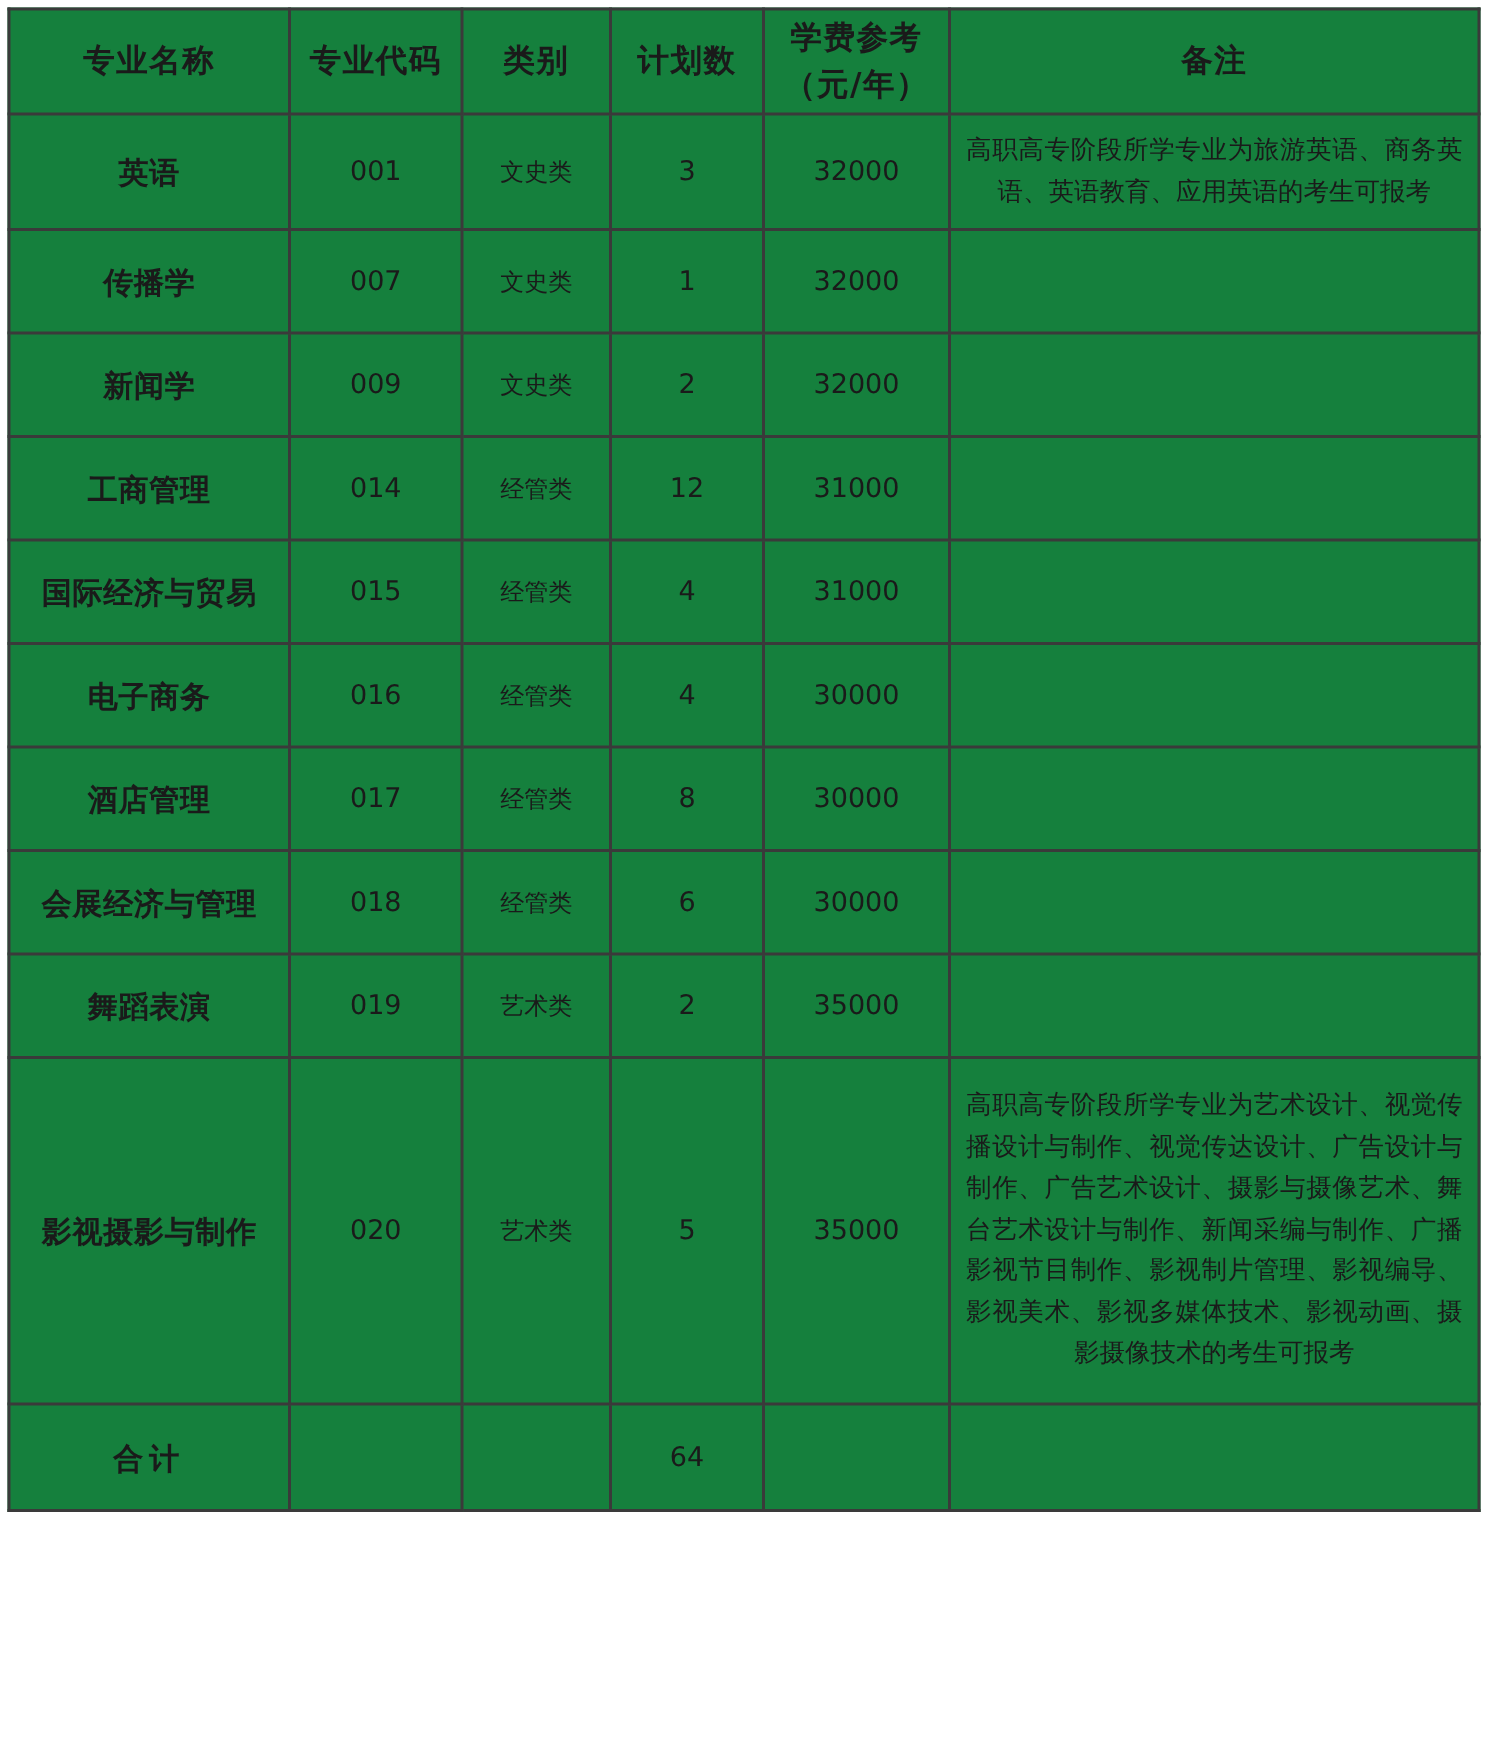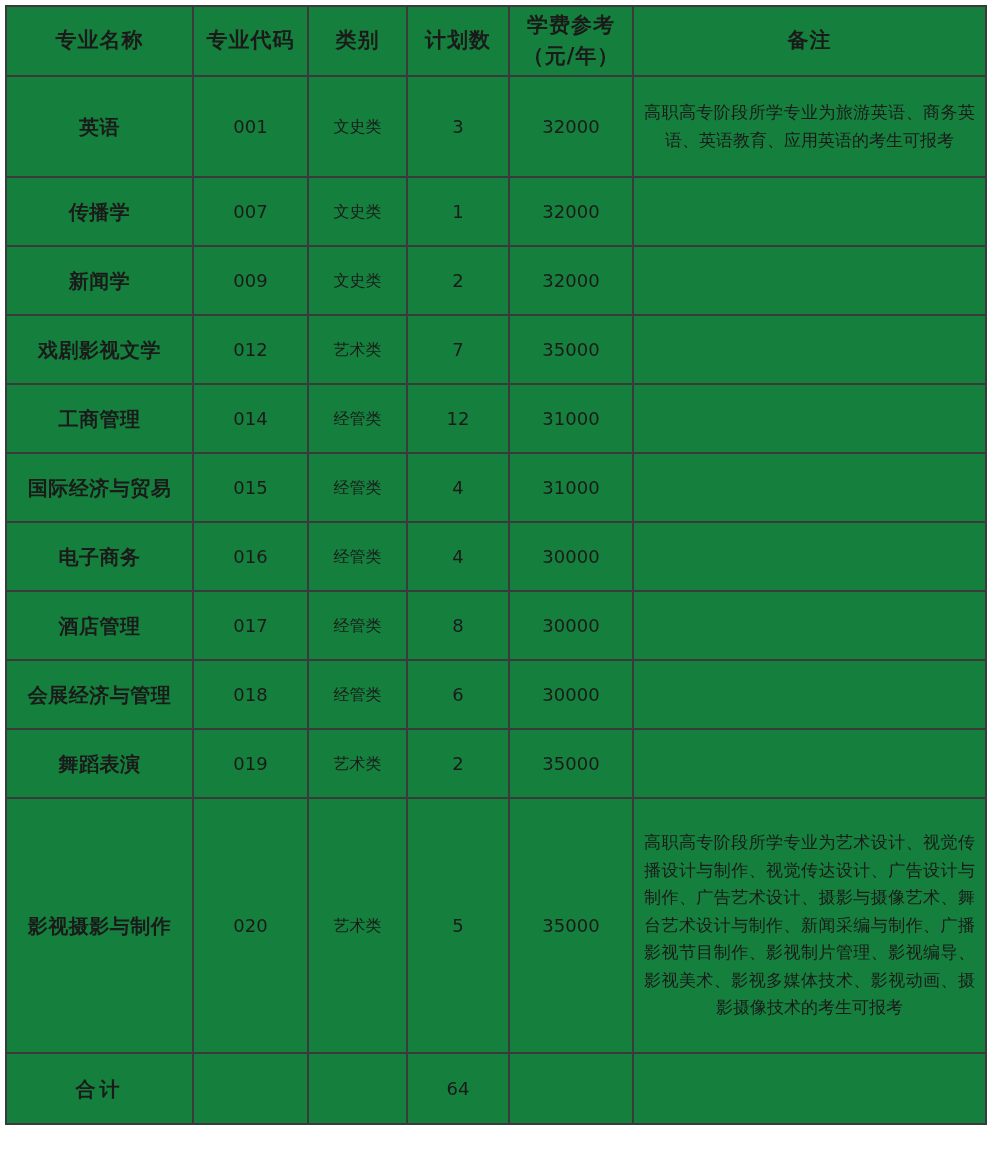--- a/index.html
+++ b/index.html
@@ -68,21 +68,21 @@
   }
   table.plan-table tbody td.cell-cat {
     font-size: 16px;
   }
   table.plan-table tbody td.cell-remark {
     font-size: 17px;
     text-align: justify;
     text-align-last: center;
     text-justify: inter-ideograph;
     vertical-align: middle;
-    padding: 16px 10px;
+    padding: 4px 10px;
     line-height: 1.62;
   }
   table.plan-table tbody td.cell-remark.empty-remark {
     padding: 0;
   }
   table.plan-table tbody tr.row-tall td {
     height: 221px;
     margin-left: 21px;
   }
   table.plan-table tbody tr.row-total td {
@@ -137,28 +137,20 @@
         </tr>
         <tr>
           <td class="cell-major">新闻学</td>
           <td class="cell-code">009</td>
           <td class="cell-cat">文史类</td>
           <td class="cell-plan">2</td>
           <td class="cell-fee">32000</td>
           <td class="cell-remark empty-remark"></td>
         </tr>
         <tr>
-          <td class="cell-major">戏剧影视文学</td>
-          <td class="cell-code">012</td>
-          <td class="cell-cat">艺术类</td>
-          <td class="cell-plan">7</td>
-          <td class="cell-fee">35000</td>
-          <td class="cell-remark empty-remark"></td>
-        </tr>
-        <tr>
           <td class="cell-major">工商管理</td>
           <td class="cell-code">014</td>
           <td class="cell-cat">经管类</td>
           <td class="cell-plan">12</td>
           <td class="cell-fee">31000</td>
           <td class="cell-remark empty-remark"></td>
         </tr>
         <tr>
           <td class="cell-major">国际经济与贸易</td>
           <td class="cell-code">015</td>

